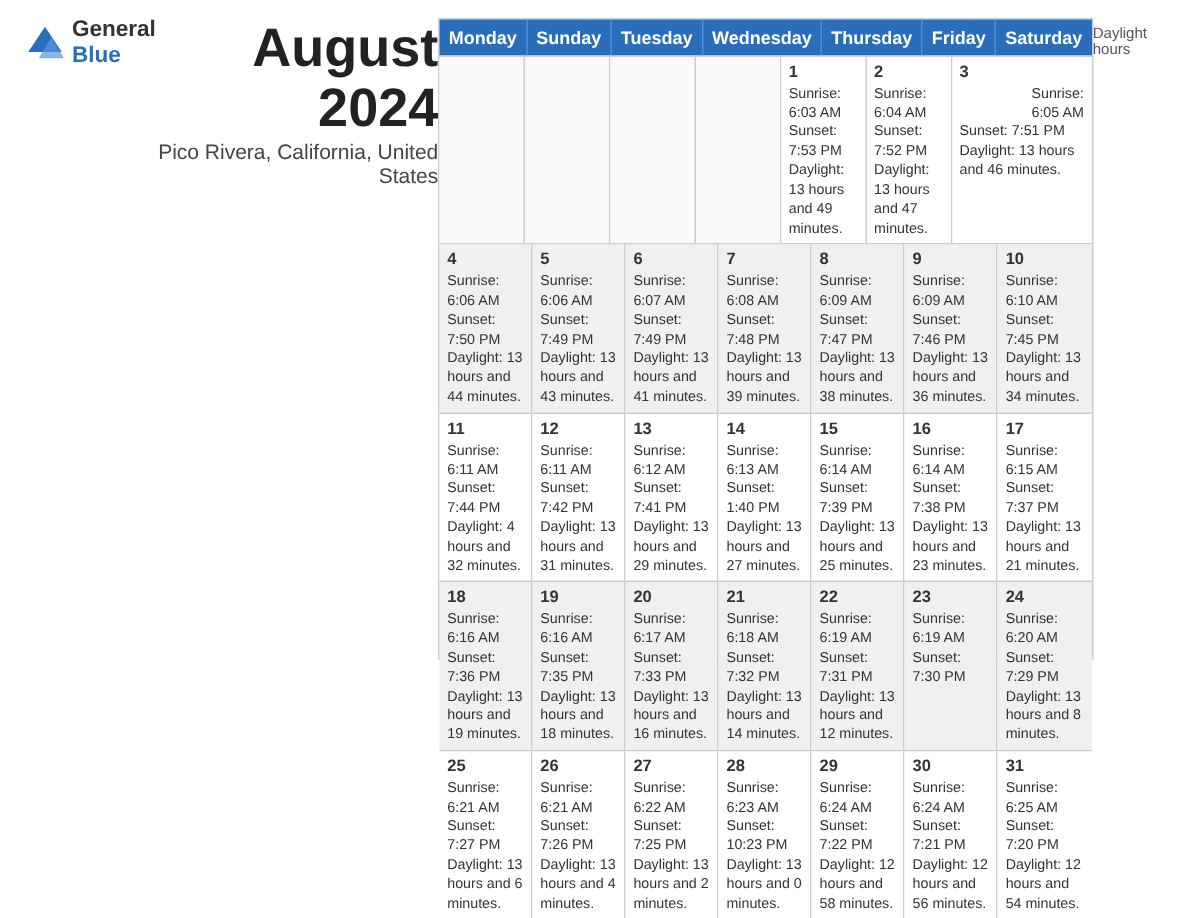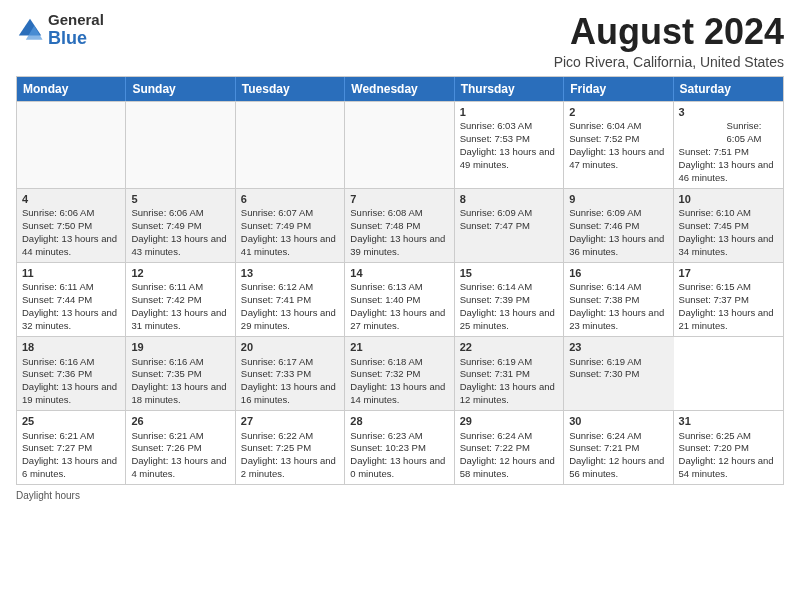--- a/index.html
+++ b/index.html
@@ -8,21 +8,21 @@
       background: #fff;
       width: 792px;
       height: 612px;
       overflow: hidden;
     }
     .page {
       width: 792px;
       height: 450px;
       padding: 12px 8px 10px 16px;
       display: flex;
-      flex-direction: column;
+      flex-direction: row;
     }
     .header {
       display: flex;
       justify-content: space-between;
       align-items: flex-start;
       margin-bottom: 6px;
     }
     .logo {
       display: flex;
       align-items: center;
@@ -32,21 +32,21 @@
       display: flex;
       flex-direction: column;
       line-height: 1.1;
     }
     .logo-general {
       font-size: 15px;
       font-weight: bold;
       color: #333;
     }
     .logo-blue {
-      font-size: 18px;
+      font-size: 15px;
       font-weight: bold;
       color: #2a6ebb;
     }
     .logo-icon {
       width: 28px;
       height: 28px;
     }
     .title-block {
       text-align: right;
     }
@@ -195,40 +195,41 @@
           <div class="cal-cell alt-bg">
             <span class="day-num">7</span>
             <span style="display: block;">Sunrise: 6:08 AM</span>
             <span style="display: block;">Sunset: 7:48 PM</span>
             <span style="display: block;">Daylight: 13 hours and 39 minutes.</span>
           </div>
           <div class="cal-cell alt-bg">
             <span class="day-num">8</span>
             <span style="display: block;">Sunrise: 6:09 AM</span>
             <span style="display: block;">Sunset: 7:47 PM</span>
+            <span style="display: block;">Daylight: 13 hours and 38 minutes.</span>
           </div>
           <div class="cal-cell alt-bg">
             <span class="day-num">9</span>
             <span style="display: block;">Sunrise: 6:09 AM</span>
             <span style="display: block;">Sunset: 7:46 PM</span>
             <span style="display: block;">Daylight: 13 hours and 36 minutes.</span>
           </div>
           <div class="cal-cell alt-bg">
             <span class="day-num">10</span>
             <span style="display: block;">Sunrise: 6:10 AM</span>
             <span style="display: block;">Sunset: 7:45 PM</span>
             <span style="display: block;">Daylight: 13 hours and 34 minutes.</span>
           </div>
         </div>
         <div class="cal-week">
           <div class="cal-cell">
             <span class="day-num">11</span>
             <span style="display: block;">Sunrise: 6:11 AM</span>
             <span style="display: block;">Sunset: 7:44 PM</span>
-            <span style="display: block;">Daylight: 13 hours and 32 minutes.</span>
+            <span style="display: block;">Daylight: 4 hours and 32 minutes.</span>
           </div>
           <div class="cal-cell">
             <span class="day-num">12</span>
             <span style="display: block;">Sunrise: 6:11 AM</span>
             <span style="display: block;">Sunset: 7:42 PM</span>
             <span style="display: block;">Daylight: 13 hours and 31 minutes.</span>
           </div>
           <div class="cal-cell">
             <span class="day-num">13</span>
             <span style="display: block;">Sunrise: 6:12 AM</span>
@@ -288,20 +289,26 @@
           <div class="cal-cell alt-bg">
             <span class="day-num">22</span>
             <span style="display: block;">Sunrise: 6:19 AM</span>
             <span style="display: block;">Sunset: 7:31 PM</span>
             <span style="display: block;">Daylight: 13 hours and 12 minutes.</span>
           </div>
           <div class="cal-cell alt-bg">
             <span class="day-num">23</span>
             <span style="display: block;">Sunrise: 6:19 AM</span>
             <span style="display: block;">Sunset: 7:30 PM</span>
+          </div>
+          <div class="cal-cell alt-bg">
+            <span class="day-num">24</span>
+            <span style="display: block;">Sunrise: 6:20 AM</span>
+            <span style="display: block;">Sunset: 7:29 PM</span>
+            <span style="display: block;">Daylight: 13 hours and 8 minutes.</span>
           </div>
         </div>
         <div class="cal-week">
           <div class="cal-cell">
             <span class="day-num">25</span>
             <span style="display: block;">Sunrise: 6:21 AM</span>
             <span style="display: block;">Sunset: 7:27 PM</span>
             <span style="display: block;">Daylight: 13 hours and 6 minutes.</span>
           </div>
           <div class="cal-cell">

